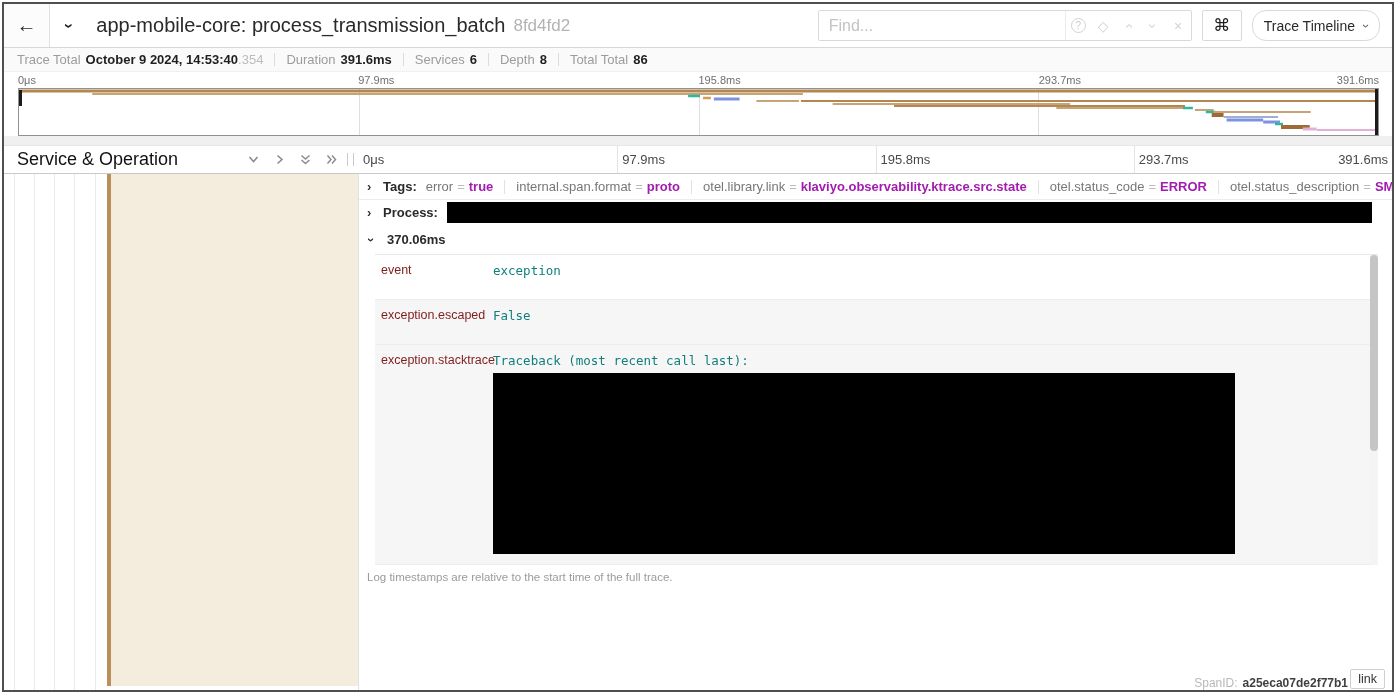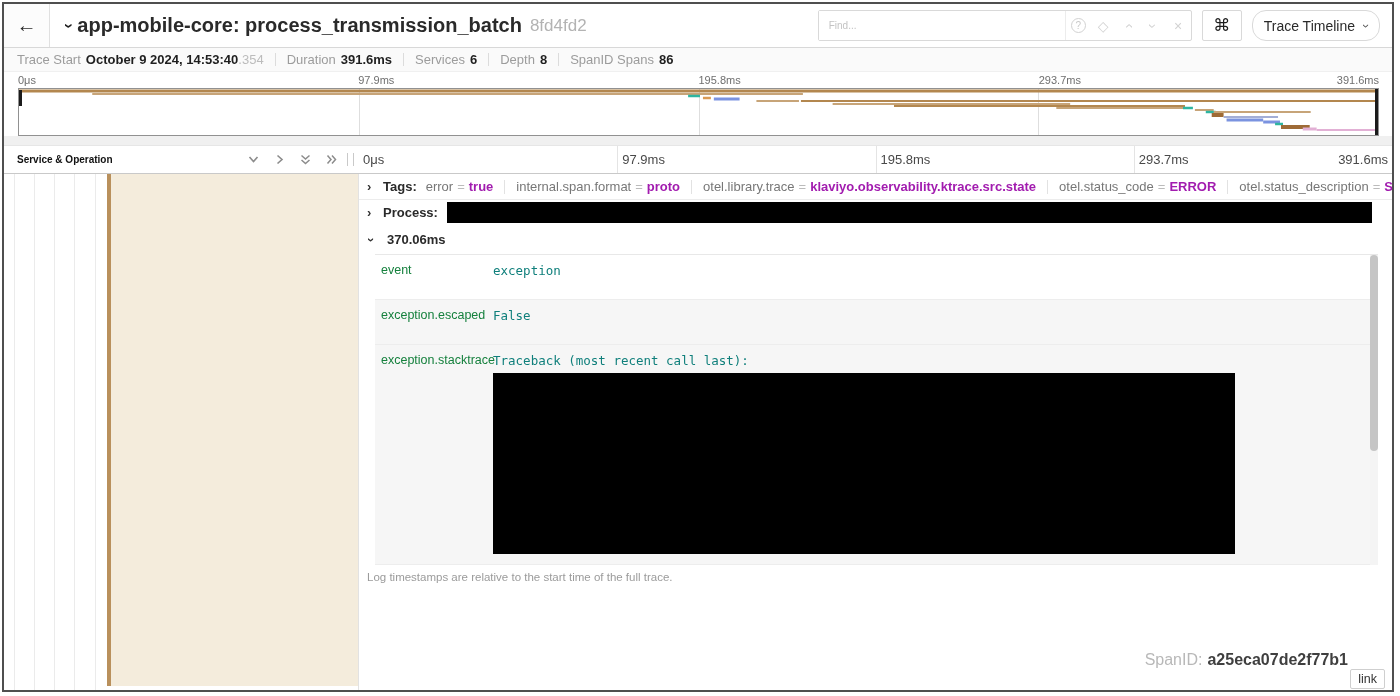--- a/index.html
+++ b/index.html
@@ -6,25 +6,25 @@
   *{box-sizing:border-box;}
   .app{position:absolute;top:2px;left:2px;width:1392px;height:690px;border:2px solid #4f4f4f;
        background:#fff;font-family:"Liberation Sans",sans-serif;color:#2a2a2a;
        display:flex;flex-direction:column;}
 
   
   .titlebar{height:44px;flex:none;display:flex;align-items:center;border-bottom:1px solid #d8d8d8;background:#fff;}
   .back-btn{width:46px;height:100%;display:flex;align-items:center;justify-content:center;
             border-right:1px solid #e0e0e0;background:#fcfcfc;font-size:20px;cursor:pointer;}
   .title-caret{display:inline-block;transform:rotate(90deg);font-size:16px;font-weight:700;margin:0 2px 0 16px;color:#1e1e1e;}
-  .page-title{font-size:20px;font-weight:700;margin-left:4px;white-space:nowrap;text-align:center;}
+  .page-title{font-size:20px;font-weight:400;margin-left:23px;white-space:nowrap;text-align:center;}
   .trace-id{font-size:17px;color:#b3b3b3;margin-left:8px;font-weight:400;}
   .tb-spacer{flex:1;}
   .find-box{display:flex;align-items:stretch;border:1px solid #d9d9d9;height:31px;border-radius:2px;background:#fff;}
-  .find-input{border:none;outline:none;width:246px;padding:0 10px;font-size:10px;color:#333;font-family:"Liberation Sans",sans-serif;}
+  .find-input{border:none;outline:none;width:246px;padding:0 10px;font-size:16px;color:#333;font-family:"Liberation Sans",sans-serif;}
   .find-input::placeholder{color:#c3c3c3;}
   .find-icons{display:flex;align-items:center;border-left:1px solid #ececec;}
   .f-icon{width:25px;text-align:center;color:#d2d2d2;font-size:14px;line-height:1;}
   .f-help{display:flex;align-items:center;justify-content:center;}
   .f-help span{display:inline-flex;align-items:center;justify-content:center;width:15px;height:15px;
                border:1px solid #d2d2d2;border-radius:50%;font-size:10px;color:#c9c9c9;}
   .rot-up{display:inline-block;transform:rotate(-90deg);}
   .rot-dn{display:inline-block;transform:rotate(90deg);}
   .kbd-btn{width:40px;height:31px;border:1px solid #d9d9d9;border-radius:2px;margin-left:10px;
            display:flex;align-items:center;justify-content:center;font-size:17px;color:#1e1e1e;background:#fff;cursor:pointer;}
@@ -50,21 +50,21 @@
   .mm-grid{position:absolute;top:0;bottom:0;width:1px;background:#dedede;}
   .mm-g1{left:25%}.mm-g2{left:50%}.mm-g3{left:75%}
   .mm-svg{position:absolute;left:0;top:0;width:100%;height:100%;}
   .mm-handle-l{position:absolute;left:0;top:1px;width:3px;height:16px;background:#1b1b1b;cursor:ew-resize;}
   .mm-handle-r{position:absolute;right:0;top:0;width:3px;height:100%;background:#1b1b1b;cursor:ew-resize;}
   .gap-strip{height:10px;flex:none;background:#f0f0f0;border-bottom:1px solid #e6e6e6;}
 
   
   .grid-header{height:28px;flex:none;display:flex;border-bottom:1px solid #c9c9c9;background:#fff;}
   .gh-name{width:355px;flex:none;display:flex;align-items:center;padding:0 5px 0 13px;}
-  .gh-label{font-weight:700;font-size:10px;color:#111;}
+  .gh-label{font-weight:400;font-size:18px;color:#111;}
   .gh-icons{margin-left:auto;display:flex;align-items:center;gap:13px;}
   .gh-icons svg{display:block;}
   .gh-grip{width:7px;height:13px;margin-left:9px;border-left:1px solid #c9c9c9;border-right:1px solid #c9c9c9;cursor:col-resize;}
   .gh-ruler{flex:1;display:flex;}
   .gh-cell{width:25%;display:flex;justify-content:space-between;align-items:center;padding:0 4px;
            border-left:1px solid #e4e4e4;color:#494949;font-size:13px;}
   .gh-cell:first-child{border-left:none;}
 
   
   .content{position:relative;flex:1;background:#fff;overflow:hidden;}
@@ -89,28 +89,28 @@
 
   .logs-header{display:flex;align-items:center;height:27px;background:#f3f3f3;margin-top:2px;
                border-top:1px solid #e7e7e7;border-bottom:1px solid #e7e7e7;padding:0 9px;font-size:13px;}
   .logs-title{font-weight:700;margin-left:5px;}
   .entry-header{display:flex;align-items:center;height:30px;padding:0 8px 0 11px;font-size:13px;}
   .entry-time{font-weight:700;margin-left:5px;}
 
   .fields{position:relative;margin:0 14px 0 16px;border-top:1px solid #e8e8e8;}
   .field-row{display:flex;border-bottom:1px solid #ededed;min-height:45px;padding:5px 0 4px;}
   .field-row.alt{background:#f6f6f6;}
-  .field-key{width:118px;flex:none;padding:3px 4px 0 6px;color:#15803d;font-size:12.5px;}
+  .field-key{width:118px;flex:none;padding:3px 4px 0 6px;color:#7f1d1d;font-size:12.5px;}
   .field-val{flex:1;padding:3px 10px 0 0;font-family:"DejaVu Sans Mono",monospace;font-size:12.5px;color:#0f7f7b;line-height:16px;}
   .stack-block{width:742px;height:181px;background:#000;margin:4px 0 6px;}
   .v-track{position:absolute;top:0;bottom:0;right:0;width:8px;background:#f4f4f4;}
   .v-thumb{position:absolute;top:0;left:0;width:8px;height:196px;background:#c5c5c5;border-radius:4px;cursor:pointer;}
 
   .log-note{margin:6px 14px 0 8px;padding-top:0;color:#9b9b9b;font-size:11.5px;}
-  .spanid{position:absolute;right:44px;bottom:21px;font-size:16px;color:#b8b8b8;display:flex;white-space:nowrap;}
+  .spanid{position:absolute;right:44px;bottom:0;font-size:12px;color:#b8b8b8;display:flex;white-space:nowrap;}
   .spanid-val{color:#3f3f3f;font-weight:700;margin-left:5px;}
   .link-btn{position:absolute;right:7px;bottom:1px;border:1px solid #cfcfcf;background:#fff;
             font-size:12.5px;color:#333;padding:2px 7px;border-radius:2px;cursor:pointer;font-family:"Liberation Sans",sans-serif;}
 </style>
 </head>
 <body>
 
 <div class="app">
 
   <div class="titlebar">
@@ -137,42 +137,42 @@
       <span>⌘</span>
     </div>
     <div class="view-btn">
       <span>Trace Timeline</span>
       <span class="view-caret">›</span>
     </div>
   </div>
 
   <div class="summary" id="summary-items">
       <span class="sum-item">
-        <span class="sum-lbl">Trace Start</span>
+        <span class="sum-lbl">Trace Total</span>
         <span class="sum-val">October 9 2024, 14:53:40</span>
         <span class="sum-sfx">.354</span>
       </span>
       <span class="sum-sep"></span>
       <span class="sum-item">
         <span class="sum-lbl">Duration</span>
         <span class="sum-val">391.6ms</span>
       </span>
       <span class="sum-sep"></span>
       <span class="sum-item">
         <span class="sum-lbl">Services</span>
         <span class="sum-val">6</span>
       </span>
       <span class="sum-sep"></span>
       <span class="sum-item">
         <span class="sum-lbl">Depth</span>
         <span class="sum-val">8</span>
       </span>
       <span class="sum-sep"></span>
       <span class="sum-item">
-        <span class="sum-lbl">SpanID Spans</span>
+        <span class="sum-lbl">Total Total</span>
         <span class="sum-val">86</span>
       </span>
     </div>
 
   <div class="minimap">
     <div class="mm-labels">
       <span class="mm-l mm-l0">0μs</span>
       <span class="mm-l mm-l1">97.9ms</span>
       <span class="mm-l mm-l2">195.8ms</span>
       <span class="mm-l mm-l3">293.7ms</span>
@@ -280,21 +280,21 @@
               <span class="tag-val">true</span>
             </span>
             <span class="tag-sep"></span>
             <span class="tag">
               <span class="tag-key">internal.span.format</span>
               <span class="tag-eq">=</span>
               <span class="tag-val">proto</span>
             </span>
             <span class="tag-sep"></span>
             <span class="tag">
-              <span class="tag-key">otel.library.trace</span>
+              <span class="tag-key">otel.library.link</span>
               <span class="tag-eq">=</span>
               <span class="tag-val">klaviyo.observability.ktrace.src.state</span>
             </span>
             <span class="tag-sep"></span>
             <span class="tag">
               <span class="tag-key">otel.status_code</span>
               <span class="tag-eq">=</span>
               <span class="tag-val">ERROR</span>
             </span>
             <span class="tag-sep"></span>

